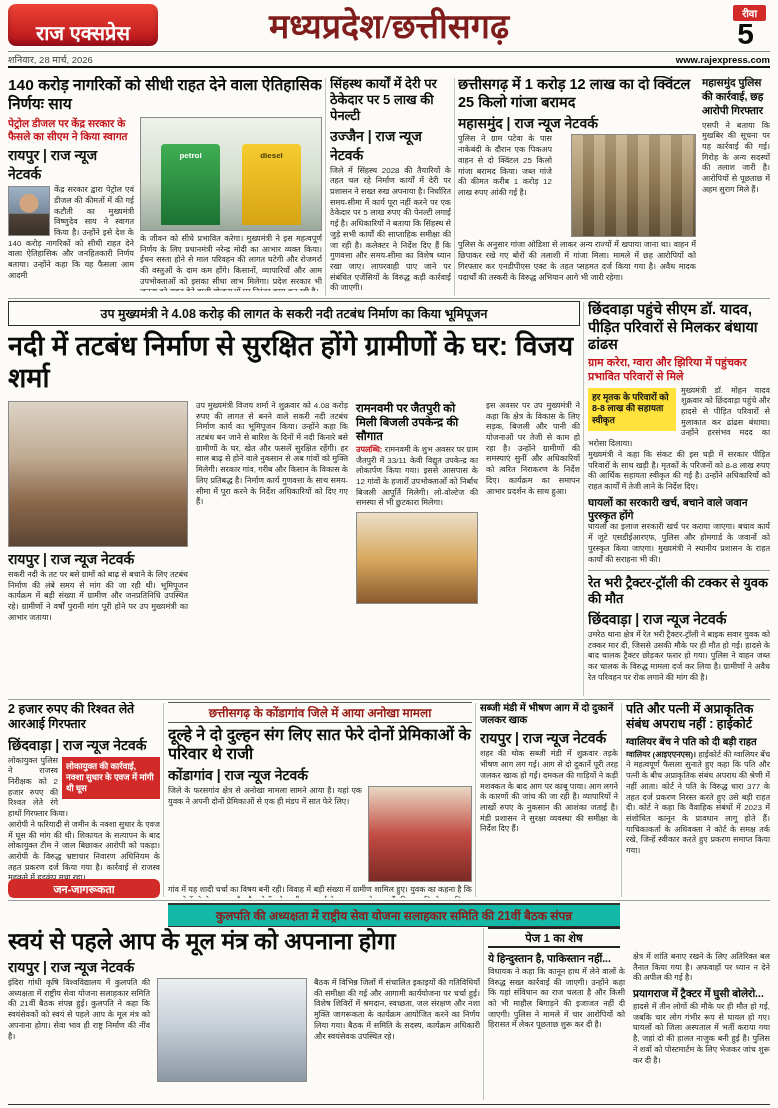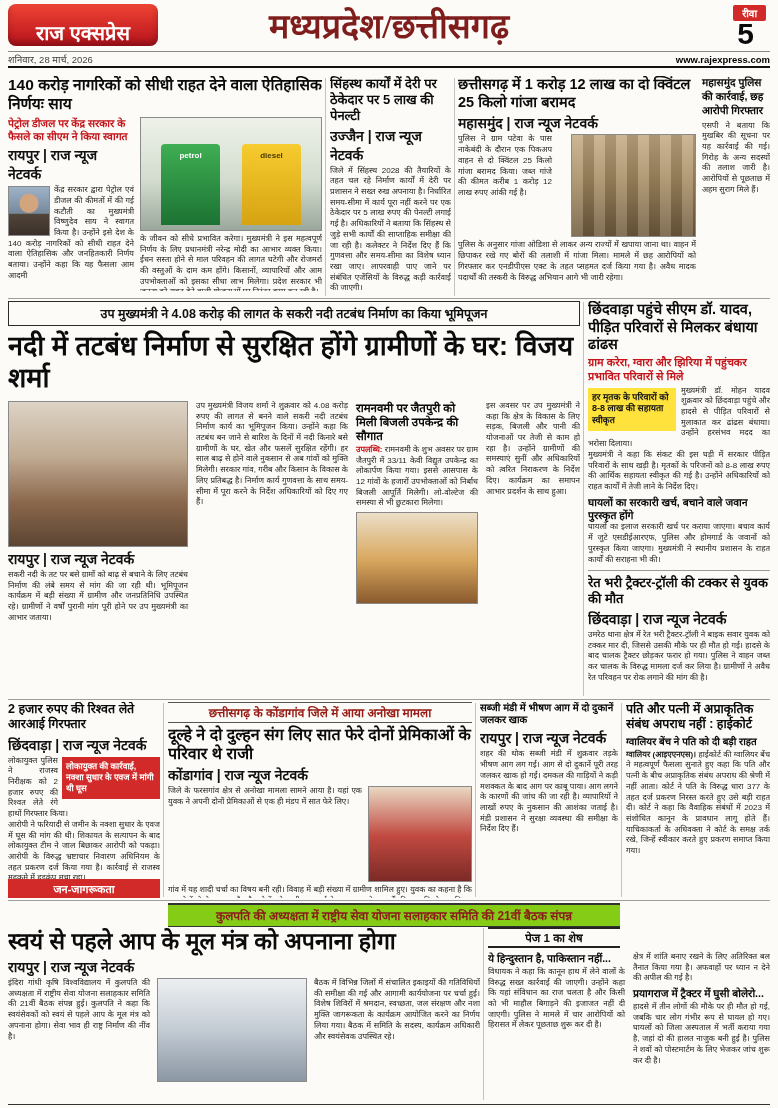--- a/index.html
+++ b/index.html
@@ -8,24 +8,24 @@
   .page{position:relative;width:778px;height:1108px;margin:0 auto;background:#fcfbf7;color:#111;overflow:hidden;}
   .abs{position:absolute;}
   section{overflow:hidden;}
   .hl{font-weight:700;color:#0b0b0b;line-height:1.22;}
   .bt{font-size:8px;line-height:1.34;text-align:justify;color:#1d1d1d;}
   .byline{font-size:14px;font-weight:700;color:#111;margin:2px 0 2px;}
   .subhead-red{color:#c4161c;font-weight:700;font-size:10.5px;line-height:1.25;margin-bottom:2px;}
   .lead-red{color:#c4161c;font-weight:700;}
   .kicker-box{border:1px solid #2b2b2b;text-align:center;font-weight:700;font-size:12.5px;padding:3px 2px;color:#101010;}
   .kicker-red{border-top:1px solid #555;border-bottom:1px solid #555;color:#971b14;font-weight:700;text-align:center;font-size:12px;padding:1px 0;margin-bottom:2px;}
-  .kicker-rule{border-top:2px solid #333;border-bottom:1px solid #333;color:#8c1a1a;font-weight:700;text-align:center;font-size:12px;padding:2px 0;background:#84cc16;}
+  .kicker-rule{border-top:2px solid #333;border-bottom:1px solid #333;color:#8c1a1a;font-weight:700;text-align:center;font-size:12px;padding:2px 0;background:#14b8a6;}
   .yellow-box{background:#ffe23b;font-weight:700;font-size:9px;padding:4px;margin:2px 5px 2px 0;line-height:1.3;color:#151515;}
   .red-box{background:#d22a28;color:#fff;font-weight:700;font-size:8.5px;padding:4px;margin:1px 0 2px 4px;line-height:1.35;}
-  .red-bar{position:absolute;bottom:0;left:0;right:0;background:#d22a28;color:#fff;font-weight:700;text-align:center;font-size:11px;padding:2px 0;}
+  .red-bar{position:absolute;bottom:0;left:0;right:0;background:#d22a28;color:#fff;font-weight:700;text-align:center;font-size:11px;padding:2px 0;border-radius:6px;}
   .side-bold{font-weight:700;font-size:10.5px;line-height:1.32;color:#0b0b0b;margin-bottom:3px;}
   .page1-header{font-weight:700;font-size:11.5px;border-top:2px solid #222;border-bottom:2px solid #222;text-align:center;padding:1px 0;margin-bottom:4px;width:132px;}
   .rule-h{position:absolute;height:1px;background:#9f9f9f;}
   .rule-v{position:absolute;width:1px;background:#c2c2c2;}
   
   .logo{position:absolute;left:8px;top:4px;width:150px;height:42px;background:linear-gradient(180deg,#ef4434,#b5121b);border-radius:8px;color:#fff;display:flex;align-items:flex-end;justify-content:center;font-size:20px;font-weight:800;box-shadow:inset 0 -4px 6px rgba(0,0,0,.25);}
   .main-title{position:absolute;left:50%;top:2px;transform:translateX(-50%);font-size:34px;font-weight:800;color:#7f1d1d;white-space:nowrap;font-family:"Liberation Serif","DejaVu Serif",serif;}
   .edition{position:absolute;right:12px;top:5px;background:#d22a28;color:#fff;font-weight:700;font-size:10px;padding:1px 9px;border-radius:2px;}
   .pagenum{position:absolute;right:24px;top:17px;font-size:30px;font-weight:800;color:#0a0a0a;}
   .dateline{position:absolute;top:51px;left:8px;right:8px;height:17px;border-top:1px solid #8a8a8a;border-bottom:2.5px solid #121212;display:flex;justify-content:space-between;align-items:center;font-size:9.5px;}

